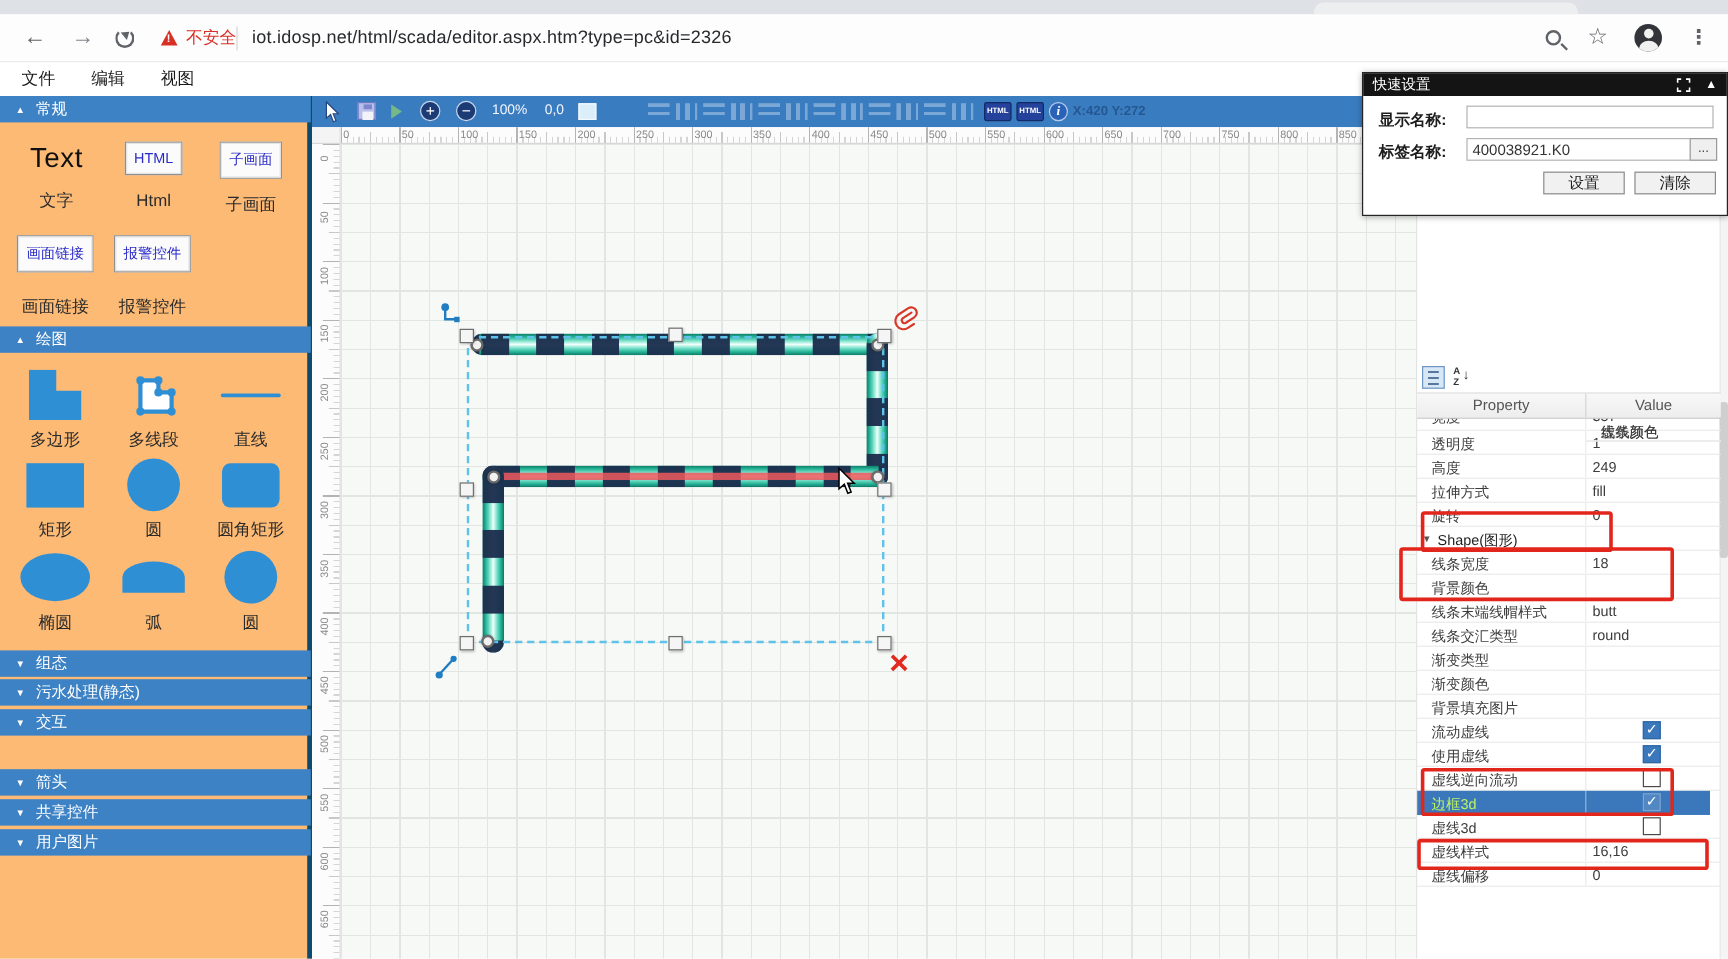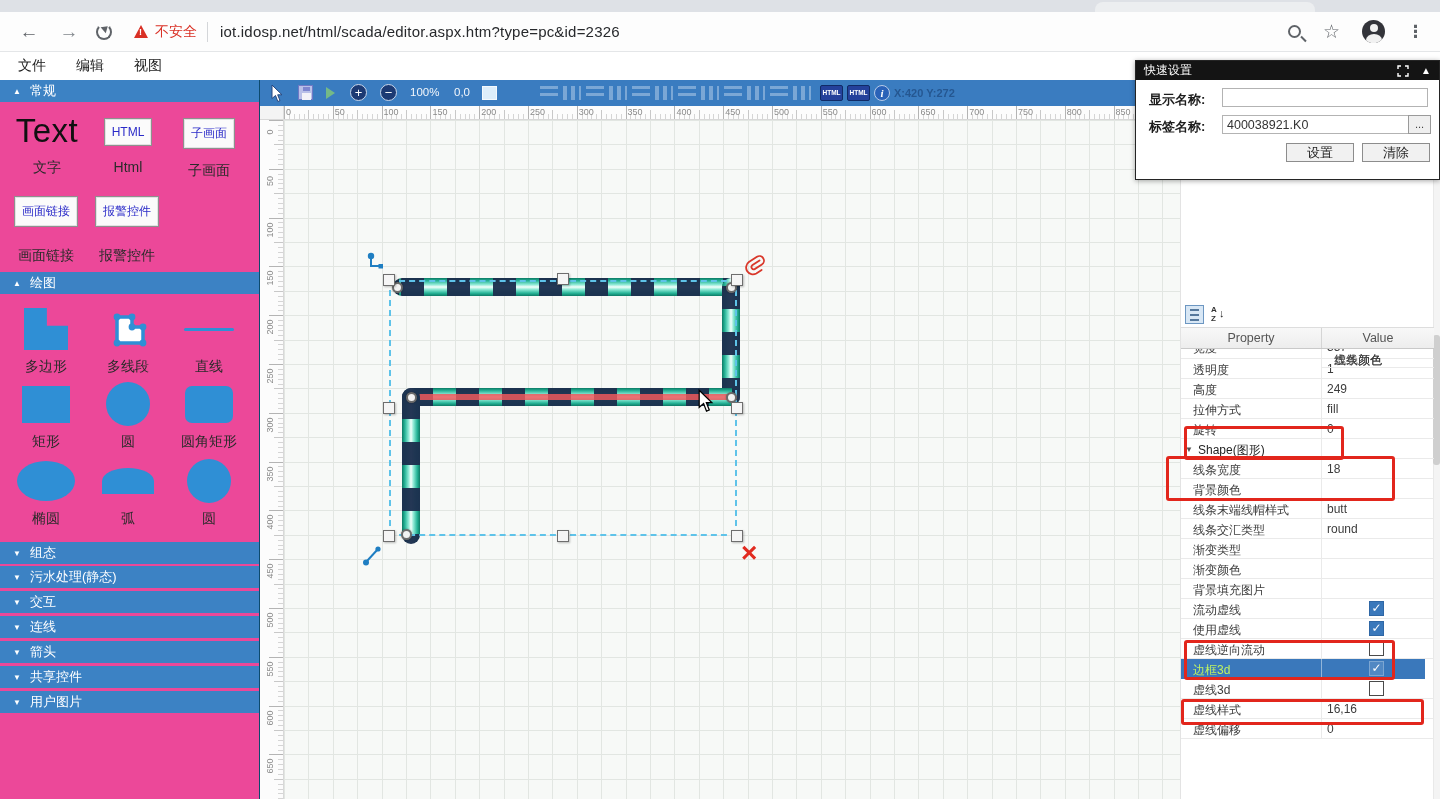--- a/index.html
+++ b/index.html
@@ -11,43 +11,43 @@
 #tabhint{position:absolute;left:1095px;top:2px;width:220px;height:10px;background:#eceef0;border-radius:8px 8px 0 0}
 #chrome{position:absolute;left:0;top:12px;width:1440px;height:40px;background:#fdfdfd;border-bottom:1px solid #e4e6e8;display:flex;align-items:center;padding:0 16px}
 .navic{width:26px;height:26px;margin-right:14px;font-size:19px;color:#5f6368;text-align:center;line-height:26px}
 #nav-back::before{content:"\2190"}
 #nav-forward::before{content:"\2192";color:#80868b}
 #reload{position:relative;width:16px;height:16px;margin-right:22px;border:2px solid #5f6368;border-radius:50%;border-top-color:transparent}
 #reload::after{content:"";position:absolute;right:-2px;top:-3px;border:4px solid transparent;border-left:6px solid #5f6368;transform:rotate(-40deg)}
 #addr{display:flex;align-items:center;flex:1;height:30px}
 .warn-tri{position:relative;width:0;height:0;border-left:7px solid transparent;border-right:7px solid transparent;border-bottom:13px solid #d93025;margin-right:7px}
 .warn-tri::after{content:"!";position:absolute;left:-2px;top:2px;color:#fff;font-size:9px;font-weight:bold}
-#sec-label{color:#d93025;font-size:14px;margin-right:10px}
+#sec-label{color:#d93025;font-size:14px;}
 .addr-div{width:1px;height:20px;background:#d4d6d9;margin-right:12px}
 #url{font-size:15px;color:#27292c;letter-spacing:.2px}
 .rt-ic{margin-left:22px;color:#5f6368}
 #zoom-ic{position:relative;width:13px;height:13px;border:2px solid #5f6368;border-radius:50%}
 #zoom-ic::after{content:"";position:absolute;left:10px;top:11px;width:7px;height:2px;background:#5f6368;transform:rotate(45deg)}
 #star-ic::before{content:"\2606";font-size:19px}
 #avatar{width:23px;height:23px;border-radius:50%;background:#33343a;position:relative;overflow:hidden}
 #avatar::before{content:"";position:absolute;left:7.5px;top:4px;width:8px;height:8px;border-radius:50%;background:#f1f1f1}
 #avatar::after{content:"";position:absolute;left:3.5px;top:13.5px;width:16px;height:12px;border-radius:50%;background:#f1f1f1}
 #dots-ic::before{content:"\22EE";font-size:17px;font-weight:bold}
 
 
 #menubar{position:absolute;left:0;top:52px;width:1440px;height:28px;background:#fff;display:flex;align-items:center;padding-left:18px;gap:30px;font-size:14px;color:#1b1b1b}
 
 
-#sidebar{position:absolute;left:0;top:80px;width:260px;height:719px;background:#ec4899;border-right:1px solid #0c4a6e}
+#sidebar{position:absolute;left:0;top:80px;width:260px;height:719px;background:#fdba74;border-right:4px solid #0c4a6e}
 .sec{position:absolute;left:0;width:259px;height:22px;background:#3c82c4;color:#fff;font-size:13px;display:flex;align-items:center;padding-left:13px;cursor:pointer}
 .sec .tri{font-size:8px;margin-right:9px}
 .sec.open .tri::before{content:"\25B2"}
 .sec.closed .tri::before{content:"\25BC"}
 .pi{position:absolute;text-align:center}
-.pi-glyph-text{font-size:33px;color:#101010;line-height:30px;letter-spacing:.5px}
+.pi-glyph-text{font-size:23px;color:#101010;line-height:30px;letter-spacing:.5px}
 .pal-btn{display:inline-block;border:1px solid #8f8f8f;outline:1px solid #e3e3e3;outline-offset:-2px;background:#fbfbfb;color:#2a2ac8;font-size:12px;padding:6px 7px;min-width:46px;white-space:nowrap}
 .pi-label{margin-top:13px;font-size:14px;color:#2b2b2b}
 .pi-label.row2{margin-top:20px}
 .di{position:absolute;width:82px;text-align:center}
 .di-glyph{height:46px;display:flex;align-items:center;justify-content:center}
 .di-label{margin-top:6px;font-size:14px;color:#2b2b2b}
 .sh{background:#2f8fd5}
 .sh-polygon{width:44px;height:42px;clip-path:polygon(0 0,52% 0,52% 42%,100% 42%,100% 100%,0 100%)}
 .sh-line{width:50px;height:3px;border-radius:2px}
 .sh-rect{width:48px;height:37px}
@@ -276,24 +276,20 @@
         <span>组态</span>
       </div>
     <div class="sec closed" style="top:486px">
         <span class="tri"></span>
         <span>污水处理(静态)</span>
       </div>
     <div class="sec closed" style="top:511px">
         <span class="tri"></span>
         <span>交互</span>
       </div>
-    <div class="sec closed" style="top:536px">
-        <span class="tri"></span>
-        <span>连线</span>
-      </div>
     <div class="sec closed" style="top:561px">
         <span class="tri"></span>
         <span>箭头</span>
       </div>
     <div class="sec closed" style="top:586px">
         <span class="tri"></span>
         <span>共享控件</span>
       </div>
     <div class="sec closed" style="top:611px">
         <span class="tri"></span>

